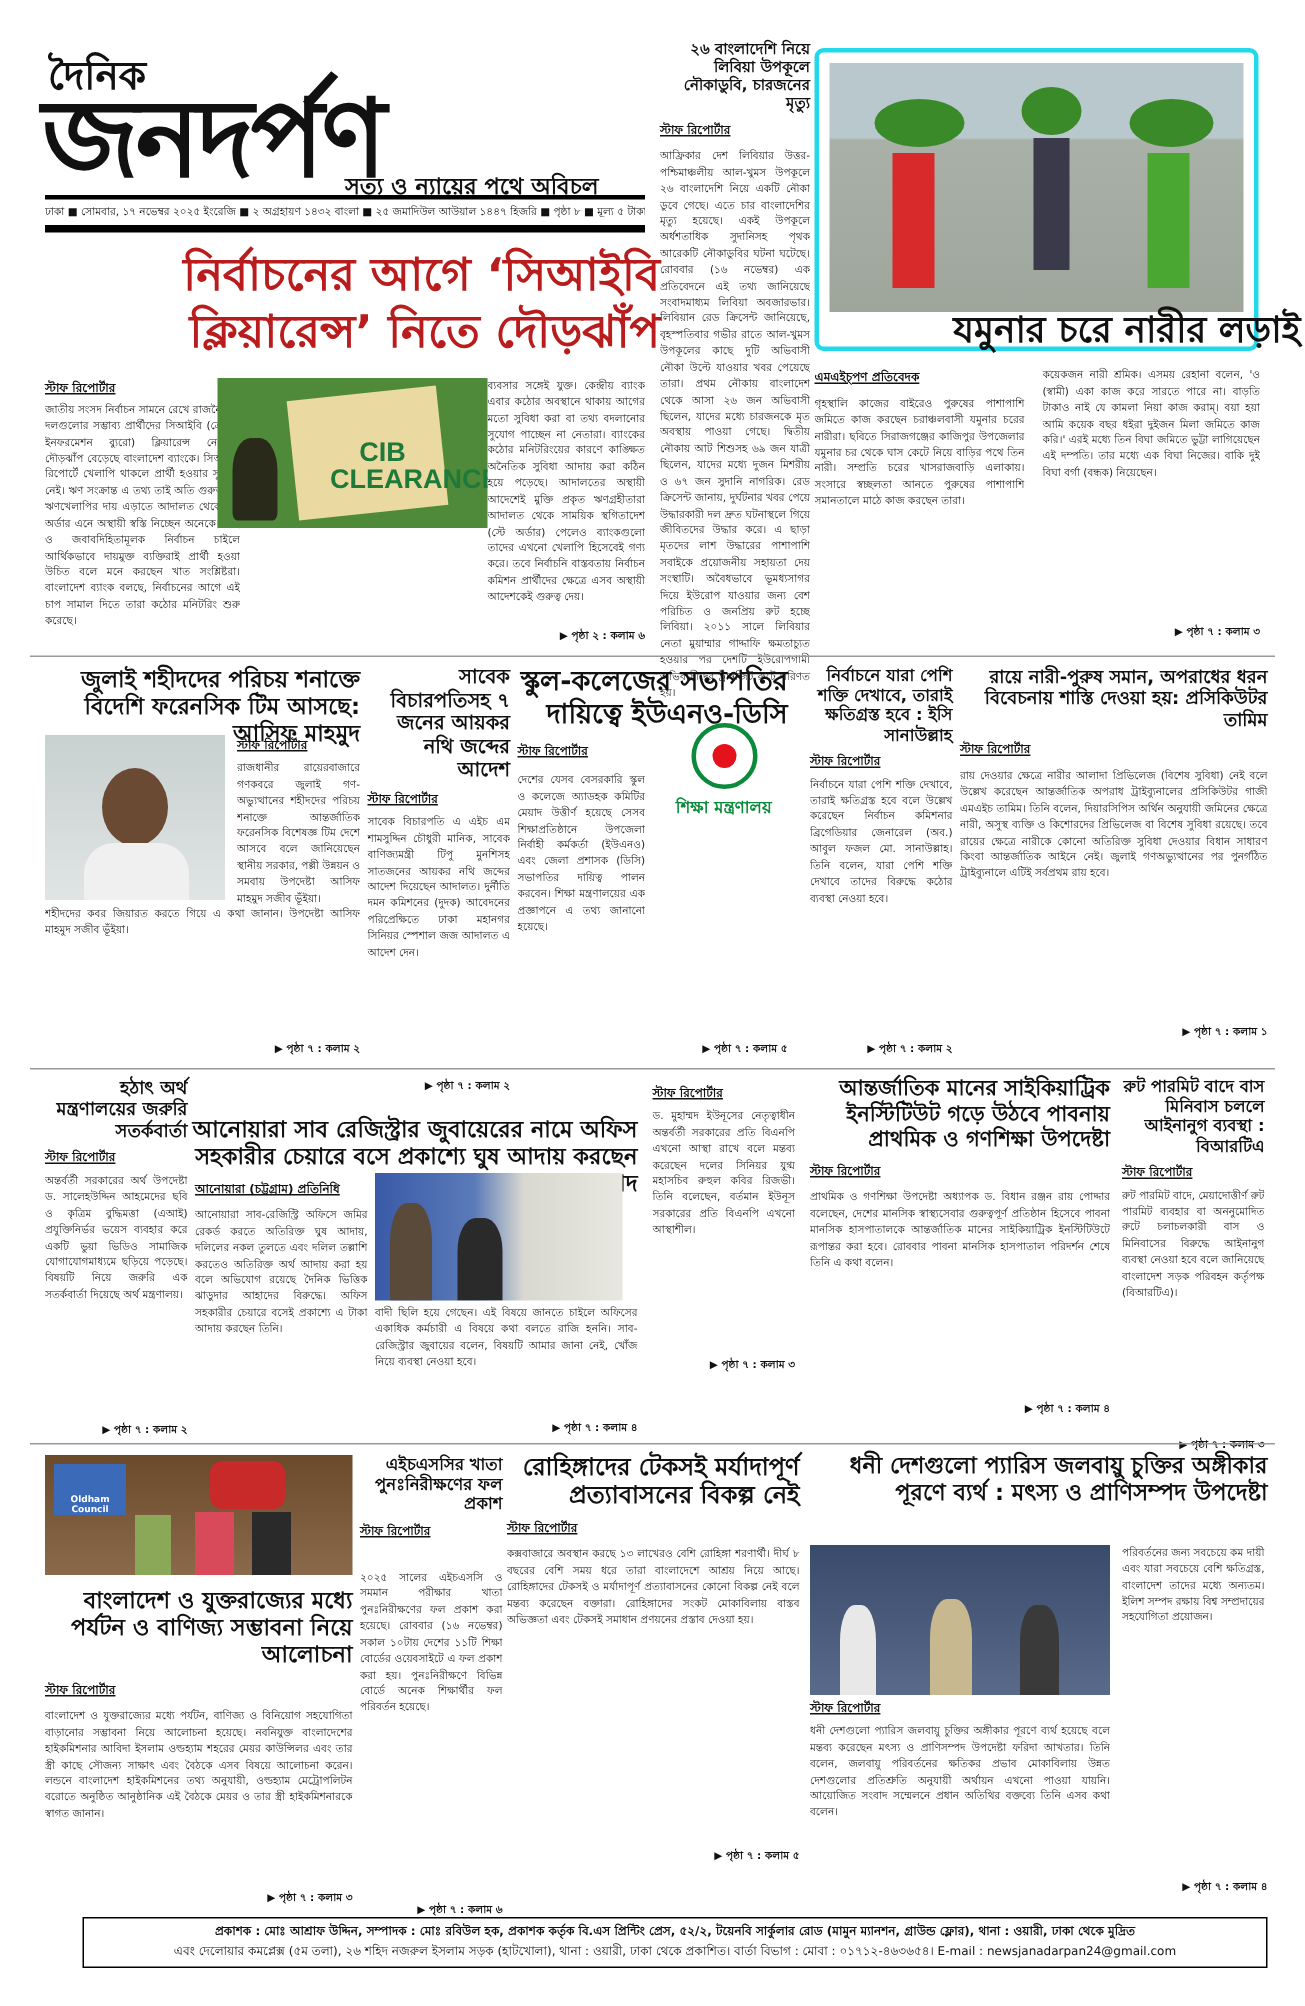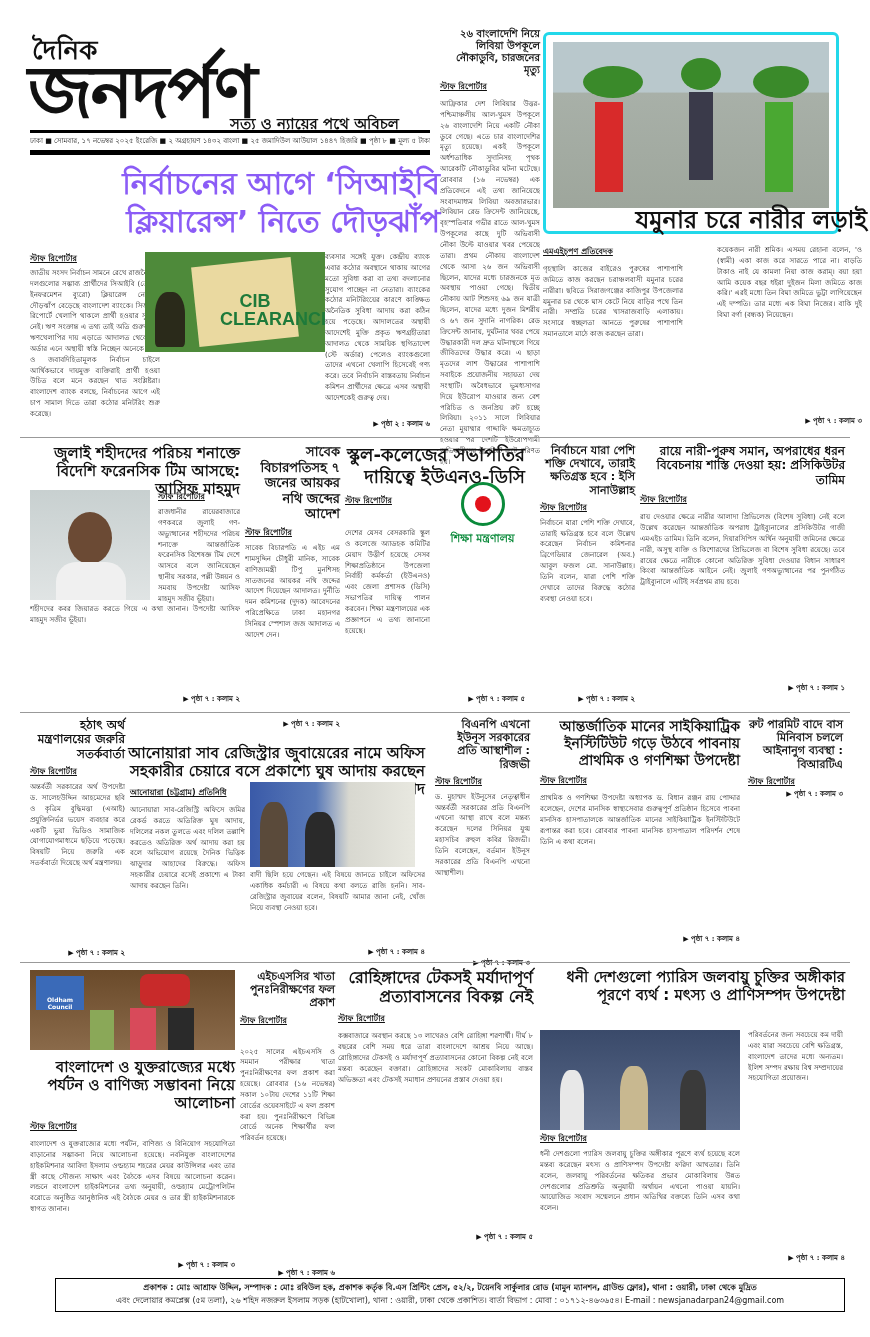--- a/index.html
+++ b/index.html
@@ -4,21 +4,21 @@
 <style>
   * { box-sizing: border-box; margin: 0; padding: 0; }
   body { width: 870px; height: 1337px; background: #fff; font-family: "DejaVu Sans", sans-serif; color: #111; position: relative; overflow: hidden; }
   .abs { position: absolute; }
   .masthead-small { left: 32px; top: 30px; font-size: 26px; font-weight: bold; }
   .masthead-big { left: 28px; top: 56px; font-size: 72px; font-weight: 900; letter-spacing: -2px; line-height: 1; }
   .tagline { left: 230px; top: 112px; font-size: 15px; font-weight: bold; }
   .rule-thick { height: 4px; background: #000; }
   .dateline { left: 30px; top: 135px; width: 400px; font-size: 7px; white-space: nowrap; overflow: hidden; }
   .hl { font-weight: bold; text-align: right; line-height: 1.2; }
-  .red { color: #8b5cf6; }
+  .red { color: #b91c1c; }
   .byline { font-size: 8px; font-weight: bold; text-decoration: underline; }
   .body { font-size: 7px; line-height: 1.55; text-align: justify; color: #222; }
   .jump { font-size: 7px; text-align: right; font-weight: bold; }
   .img { background: #8a9; overflow: hidden; }
   .divider-h { height: 1px; background: #999; }
   .footer { left: 55px; top: 1278px; width: 790px; border: 1px solid #000; padding: 3px 6px; font-size: 8px; text-align: center; line-height: 1.6; }
 </style>
 </head>
 <body>
 
@@ -43,21 +43,21 @@
     <div class="abs" style="left:136px;top:50px;width:24px;height:88px;background:#3a3a4a;"></div>
     <div class="abs" style="left:200px;top:24px;width:56px;height:32px;background:#3a8a2a;border-radius:50%;"></div>
     <div class="abs" style="left:212px;top:60px;width:28px;height:90px;background:#4aa832;"></div>
   </div>
 </div>
 <div class="abs hl" style="left:543px;top:206px;width:324px;font-size:24px;">যমুনার চরে নারীর লড়াই</div>
 <div class="abs" style="left:543px;top:245px;width:140px;">
   <div class="byline">এমএইচ্পণ প্রতিবেদক</div>
   <div class="body" style="margin-top:6px;height:160px;overflow:hidden;">গৃহস্থালি কাজের বাইরেও পুরুষের পাশাপাশি জমিতে কাজ করছেন চরাঞ্চলবাসী যমুনার চরের নারীরা। ছবিতে সিরাজগঞ্জের কাজিপুর উপজেলার যমুনার চর থেকে ঘাস কেটে নিয়ে বাড়ির পথে তিন নারী। সম্প্রতি চরের খাসরাজবাড়ি এলাকায়। সংসারে স্বচ্ছলতা আনতে পুরুষের পাশাপাশি সমানতালে মাঠে কাজ করছেন তারা।</div>
 </div>
-<div class="abs" style="left:695px;top:245px;width:145px;margin-left:22px;">
+<div class="abs" style="left:695px;top:245px;width:145px;">
   <div class="body" style="height:170px;overflow:hidden;">কয়েকজন নারী শ্রমিক। এসময় রেহানা বলেন, 'ও (স্বামী) একা কাজ করে সারতে পারে না। বাড়তি টাকাও নাই যে কামলা নিয়া কাজ করাম্। বয়া হয়া আমি কয়েক বছর ধইরা দুইজন মিলা জমিতে কাজ করি।' এরই মধ্যে তিন বিঘা জমিতে ভুট্টা লাগিয়েছেন এই দম্পতি। তার মধ্যে এক বিঘা নিজের। বাকি দুই বিঘা বর্গা (বন্ধক) নিয়েছেন।</div>
   <div class="jump">▶ পৃষ্ঠা ৭ : কলাম ৩</div>
 </div>
 
 <div class="abs hl red" style="left:20px;top:165px;width:420px;font-size:30px;line-height:1.25;">নির্বাচনের আগে ‘সিআইবি ক্লিয়ারেন্স’ নিতে দৌড়ঝাঁপ</div>
 <div class="abs byline" style="left:30px;top:252px;">স্টাফ রিপোর্টার</div>
 <div class="abs body" style="left:30px;top:268px;width:130px;height:170px;overflow:hidden;">জাতীয় সংসদ নির্বাচন সামনে রেখে রাজনৈতিক দলগুলোর সম্ভাব্য প্রার্থীদের সিআইবি (ক্রেডিট ইনফরমেশন ব্যুরো) ক্লিয়ারেন্স নেওয়ার দৌড়ঝাঁপ বেড়েছে বাংলাদেশ ব্যাংকে। সিআইবি রিপোর্টে খেলাপি থাকলে প্রার্থী হওয়ার সুযোগ নেই। ঋণ সংক্রান্ত এ তথ্য তাই অতি গুরুত্বপূর্ণ। ঋণখেলাপির দায় এড়াতে আদালত থেকে স্টে অর্ডার এনে অস্থায়ী স্বস্তি নিচ্ছেন অনেকে। স্বচ্ছ ও জবাবদিহিতামূলক নির্বাচন চাইলে আর্থিকভাবে দায়মুক্ত ব্যক্তিরাই প্রার্থী হওয়া উচিত বলে মনে করছেন খাত সংশ্লিষ্টরা। বাংলাদেশ ব্যাংক বলছে, নির্বাচনের আগে এই চাপ সামাল দিতে তারা কঠোর মনিটরিং শুরু করেছে।</div>
 <div class="abs img" style="left:145px;top:252px;width:180px;height:100px;background:#4e8a3a;">
   <div class="abs" style="left:50px;top:10px;width:100px;height:80px;background:#ead9a0;transform:rotate(-6deg);"></div>
   <div class="abs" style="left:75px;top:40px;font-size:18px;font-weight:bold;color:#1e7a3a;font-family:'Liberation Sans',sans-serif;width:70px;text-align:center;line-height:1;">CIB CLEARANCE</div>
@@ -83,21 +83,21 @@
 <div class="abs" style="left:245px;top:444px;width:95px;">
   <div class="hl" style="font-size:13px;">সাবেক বিচারপতিসহ ৭ জনের আয়কর নথি জব্দের আদেশ</div>
   <div class="byline" style="margin-top:4px;">স্টাফ রিপোর্টার</div>
   <div class="body" style="margin-top:4px;height:175px;overflow:hidden;">সাবেক বিচারপতি এ এইচ এম শামসুদ্দিন চৌধুরী মানিক, সাবেক বাণিজ্যমন্ত্রী টিপু মুনশিসহ সাতজনের আয়কর নথি জব্দের আদেশ দিয়েছেন আদালত। দুর্নীতি দমন কমিশনের (দুদক) আবেদনের পরিপ্রেক্ষিতে ঢাকা মহানগর সিনিয়র স্পেশাল জজ আদালত এ আদেশ দেন।</div>
   <div class="jump">▶ পৃষ্ঠা ৭ : কলাম ২</div>
 </div>
 
 <div class="abs hl" style="left:345px;top:444px;width:180px;font-size:18px;">স্কুল-কলেজের সভাপতির দায়িত্বে ইউএনও-ডিসি</div>
 <div class="abs" style="left:345px;top:494px;width:85px;">
   <div class="byline">স্টাফ রিপোর্টার</div>
-  <div class="body" style="margin-top:21px;height:182px;overflow:hidden;">দেশের যেসব বেসরকারি স্কুল ও কলেজে অ্যাডহক কমিটির মেয়াদ উত্তীর্ণ হয়েছে সেসব শিক্ষাপ্রতিষ্ঠানে উপজেলা নির্বাহী কর্মকর্তা (ইউএনও) এবং জেলা প্রশাসক (ডিসি) সভাপতির দায়িত্ব পালন করবেন। শিক্ষা মন্ত্রণালয়ের এক প্রজ্ঞাপনে এ তথ্য জানানো হয়েছে।</div>
+  <div class="body" style="margin-top:8px;height:182px;overflow:hidden;">দেশের যেসব বেসরকারি স্কুল ও কলেজে অ্যাডহক কমিটির মেয়াদ উত্তীর্ণ হয়েছে সেসব শিক্ষাপ্রতিষ্ঠানে উপজেলা নির্বাহী কর্মকর্তা (ইউএনও) এবং জেলা প্রশাসক (ডিসি) সভাপতির দায়িত্ব পালন করবেন। শিক্ষা মন্ত্রণালয়ের এক প্রজ্ঞাপনে এ তথ্য জানানো হয়েছে।</div>
 </div>
 <div class="abs" style="left:440px;top:482px;width:85px;text-align:center;">
   <div style="width:44px;height:44px;margin:0 auto;border-radius:50%;border:3px solid #0a8a3a;background:#fff;position:relative;">
     <div class="abs" style="left:11px;top:11px;width:16px;height:16px;border-radius:50%;background:#e3121b;"></div>
   </div>
   <div style="color:#0a8a3a;font-size:11px;font-weight:bold;margin-top:4px;">শিক্ষা মন্ত্রণালয়</div>
 </div>
 <div class="abs jump" style="left:345px;top:693px;width:180px;">▶ পৃষ্ঠা ৭ : কলাম ৫</div>
 
 <div class="abs" style="left:540px;top:444px;width:95px;">
@@ -129,36 +129,36 @@
   <div class="body" style="margin-top:6px;height:160px;overflow:hidden;">আনোয়ারা সাব-রেজিস্ট্রি অফিসে জমির রেকর্ড করতে অতিরিক্ত ঘুষ আদায়, দলিলের নকল তুলতে এবং দলিল তল্লাশি করতেও অতিরিক্ত অর্থ আদায় করা হয় বলে অভিযোগ রয়েছে দৈনিক ভিত্তিক ঝাড়ুদার আহাদের বিরুদ্ধে। অফিস সহকারীর চেয়ারে বসেই প্রকাশ্যে এ টাকা আদায় করছেন তিনি।</div>
 </div>
 <div class="abs img" style="left:250px;top:782px;width:165px;height:85px;background:linear-gradient(90deg,#3a5aa8 0%,#5a7ab8 40%,#d8d8d0 60%,#e8e8e0 100%);">
   <div class="abs" style="left:55px;top:30px;width:30px;height:55px;background:#2a2a2a;border-radius:40% 40% 0 0;"></div>
   <div class="abs" style="left:10px;top:20px;width:28px;height:65px;background:#5a4a3a;border-radius:40% 40% 0 0;"></div>
 </div>
 <div class="abs body" style="left:250px;top:870px;width:175px;height:75px;overflow:hidden;">বাদী ছিলি হয়ে গেছেন। এই বিষয়ে জানতে চাইলে অফিসের একাধিক কর্মচারী এ বিষয়ে কথা বলতে রাজি হননি। সাব-রেজিস্ট্রার জুবায়ের বলেন, বিষয়টি আমার জানা নেই, খোঁজ নিয়ে ব্যবস্থা নেওয়া হবে।</div>
 <div class="abs jump" style="left:250px;top:946px;width:175px;">▶ পৃষ্ঠা ৭ : কলাম ৪</div>
 
 <div class="abs" style="left:435px;top:718px;width:95px;">
-  <div class="hl" style="font-size:11px;">বিএনপি এখনো ইউনূস সরকারের প্রতি আস্থাশীল : রিজভী</div>
   <div class="byline" style="margin-top:4px;">স্টাফ রিপোর্টার</div>
   <div class="body" style="margin-top:4px;height:165px;overflow:hidden;">ড. মুহাম্মদ ইউনূসের নেতৃত্বাধীন অন্তর্বর্তী সরকারের প্রতি বিএনপি এখনো আস্থা রাখে বলে মন্তব্য করেছেন দলের সিনিয়র যুগ্ম মহাসচিব রুহুল কবির রিজভী। তিনি বলেছেন, বর্তমান ইউনূস সরকারের প্রতি বিএনপি এখনো আস্থাশীল।</div>
   <div class="jump">▶ পৃষ্ঠা ৭ : কলাম ৩</div>
 </div>
 
 <div class="abs" style="left:540px;top:718px;width:200px;">
   <div class="hl" style="font-size:14px;">আন্তর্জাতিক মানের সাইকিয়াট্রিক ইনস্টিটিউট গড়ে উঠবে পাবনায় প্রাথমিক ও গণশিক্ষা উপদেষ্টা</div>
   <div class="byline" style="margin-top:6px;">স্টাফ রিপোর্টার</div>
   <div class="body" style="margin-top:6px;height:140px;overflow:hidden;">প্রাথমিক ও গণশিক্ষা উপদেষ্টা অধ্যাপক ড. বিধান রঞ্জন রায় পোদ্দার বলেছেন, দেশের মানসিক স্বাস্থ্যসেবার গুরুত্বপূর্ণ প্রতিষ্ঠান হিসেবে পাবনা মানসিক হাসপাতালকে আন্তর্জাতিক মানের সাইকিয়াট্রিক ইনস্টিটিউটে রূপান্তর করা হবে। রোববার পাবনা মানসিক হাসপাতাল পরিদর্শন শেষে তিনি এ কথা বলেন।</div>
   <div class="jump">▶ পৃষ্ঠা ৭ : কলাম ৪</div>
 </div>
 
 <div class="abs" style="left:748px;top:718px;width:95px;">
   <div class="hl" style="font-size:11px;">রুট পারমিট বাদে বাস মিনিবাস চললে আইনানুগ ব্যবস্থা : বিআরটিএ</div>
   <div class="byline" style="margin-top:4px;">স্টাফ রিপোর্টার</div>
+  <div class="body" style="margin-top:4px;height:165px;overflow:hidden;">রুট পারমিট বাদে, মেয়াদোত্তীর্ণ রুট পারমিট ব্যবহার বা অননুমোদিত রুটে চলাচলকারী বাস ও মিনিবাসের বিরুদ্ধে আইনানুগ ব্যবস্থা নেওয়া হবে বলে জানিয়েছে বাংলাদেশ সড়ক পরিবহন কর্তৃপক্ষ (বিআরটিএ)।</div>
   <div class="jump">▶ পৃষ্ঠা ৭ : কলাম ৩</div>
 </div>
 
 <div class="abs divider-h" style="left:20px;top:962px;width:830px;"></div>
 
 <div class="abs img" style="left:30px;top:970px;width:205px;height:80px;background:linear-gradient(#6a4a2a,#8a6a4a);">
   <div class="abs" style="left:6px;top:6px;width:48px;height:34px;background:#3a6ab8;color:#fff;font-size:6px;font-weight:bold;text-align:center;padding-top:20px;">Oldham Council</div>
   <div class="abs" style="left:110px;top:4px;width:50px;height:32px;background:#c82a2a;border-radius:8px;"></div>
   <div class="abs" style="left:60px;top:40px;width:24px;height:40px;background:#8aa858;"></div>
   <div class="abs" style="left:100px;top:38px;width:26px;height:42px;background:#d84a5a;"></div>

